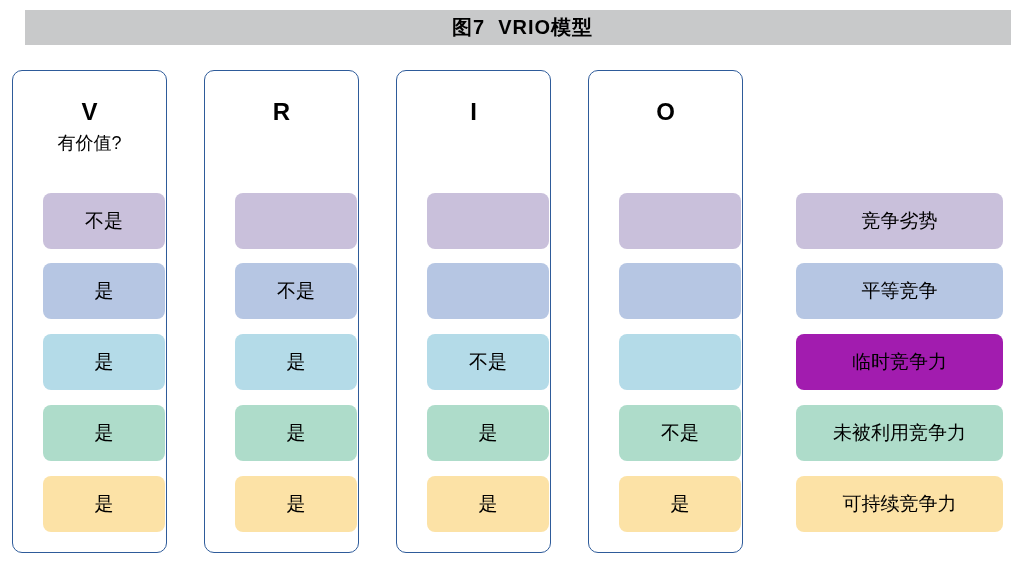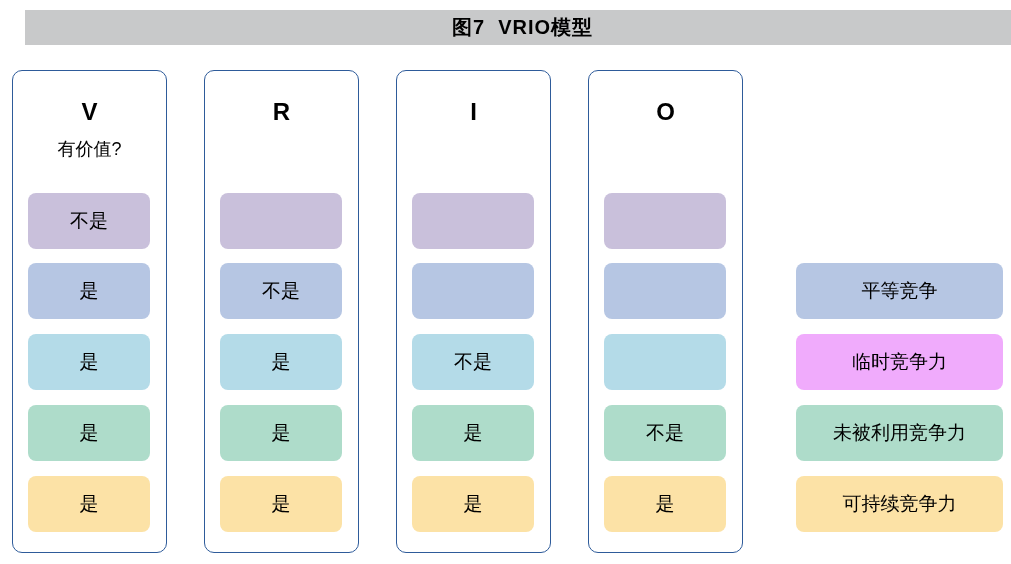--- a/index.html
+++ b/index.html
@@ -43,28 +43,28 @@
     background: #ffffff;
   }
   .col-letter {
     margin-top: 28px;
     text-align: center;
     font-size: 24px;
     font-weight: bold;
     line-height: 26px;
   }
   .col-question {
-    margin-top: 12px;
+    margin-top: 6px;
     text-align: center;
     font-size: 18px;
     line-height: 24px;
   }
   .cell {
     position: absolute;
-    left: 15px;
+    left: 30px;
     width: 122px;
     height: 56px;
     border-radius: 8px;
     display: flex;
     align-items: center;
     justify-content: center;
     font-size: 19px;
   }
   .cell.r0 { top: 122px; }
   .cell.r1 { top: 192px; }
@@ -127,18 +127,19 @@
 
   <div class="col" style="left:588px">
     <div class="col-letter">O</div>
     <div class="cell r0" style="background-color: rgb(201, 192, 219);"></div>
     <div class="cell r1" style="background-color: rgb(182, 198, 227);"></div>
     <div class="cell r2" style="background-color: rgb(180, 219, 232);"></div>
     <div class="cell r3" style="background-color: rgb(174, 220, 202);">不是</div>
     <div class="cell r4" style="background-color: rgb(252, 226, 166);">是</div>
   </div>
 
+  <div class="outcome o0" style="background-color: rgb(201, 192, 219);">竞争劣势</div>
   <div class="outcome o1" style="background-color: rgb(182, 198, 227);">平等竞争</div>
-  <div class="outcome o2" style="background-color: #f0abfc;">临时竞争力</div>
+  <div class="outcome o2" style="background-color: #a21caf;">临时竞争力</div>
   <div class="outcome o4" style="background-color: rgb(252, 226, 166);">可持续竞争力</div>
   <div class="outcome o3" style="background-color: rgb(174, 220, 202);">未被利用竞争力</div>
 
 </div>
 
 </body></html>

